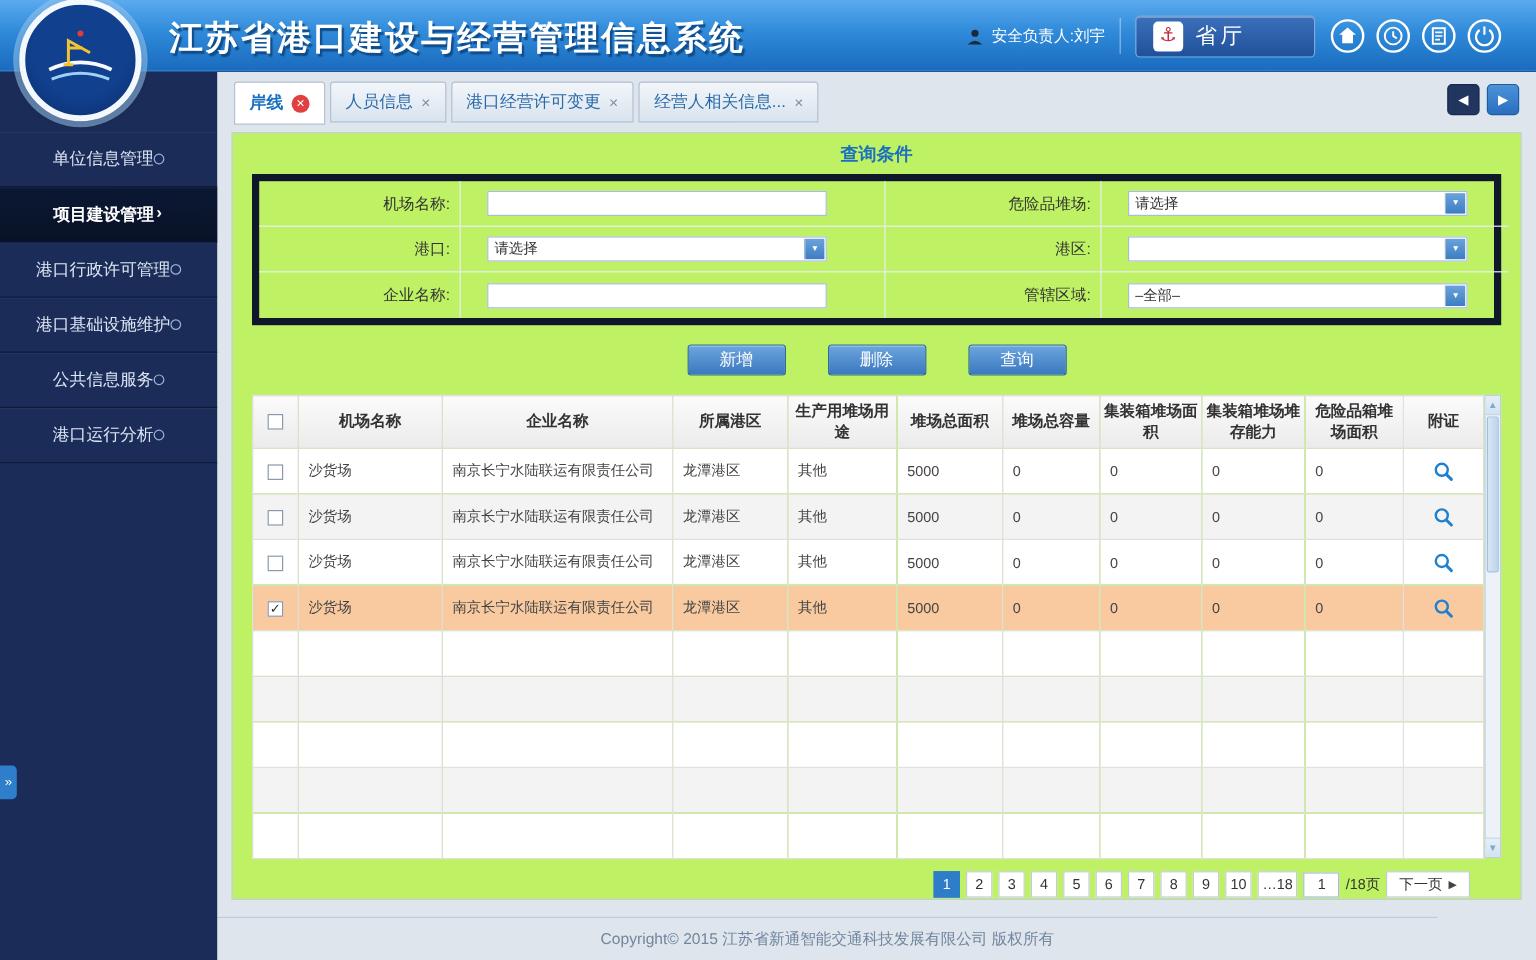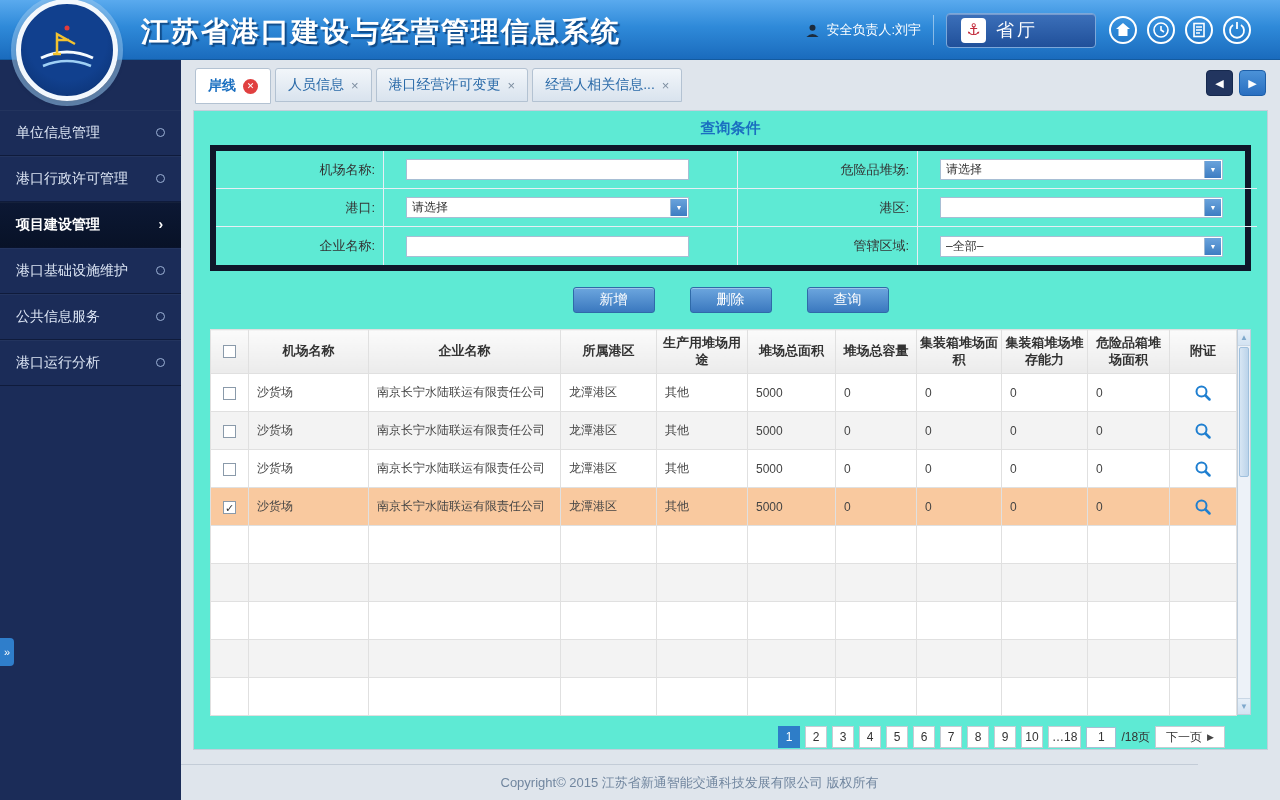--- a/index.html
+++ b/index.html
@@ -25,21 +25,21 @@
     box-shadow:inset 0 1px 0 rgba(255,255,255,.3);}
   .dept-badge{width:25px;height:25px;border-radius:4px;background:#ffffff;display:flex;align-items:center;justify-content:center;
     color:#c22a3a;font-size:16px;line-height:1;}
   .dept-label{color:#ffffff;font-size:18px;letter-spacing:3px;}
   .circle-icons{display:flex;align-items:center;gap:8px;}
   .cicon{width:30px;height:30px;cursor:pointer;}
 
   
   .sidebar{position:absolute;left:0;top:60px;width:181px;height:740px;background:#1b2c58;z-index:4;}
   .side-nav{padding-top:50px;}
-  .side-item{height:46px;display:flex;align-items:center;justify-content:space-between;padding:0 16px;
+  .side-item{height:46px;display:flex;align-items:center;justify-content:center;padding:0 16px;
     color:#dde6f5;font-size:14px;cursor:pointer;border-bottom:1px solid rgba(8,16,40,.6);
     box-shadow:inset 0 1px 0 rgba(255,255,255,.04);font-family:Liberation Mono, monospace;}
   .side-item.active{background:linear-gradient(180deg,#0c1834,#081227);color:#ffffff;font-weight:bold;}
   .ind-circle{width:9px;height:9px;border-radius:50%;border:1px solid #9db2d6;}
   .ind-arrow{color:#ffffff;font-size:14px;font-weight:bold;}
   .collapse-handle{position:absolute;left:0;top:578px;width:14px;height:28px;background:#2f7ecb;color:#ffffff;
     border-radius:0 4px 4px 0;display:flex;align-items:center;justify-content:center;font-size:11px;cursor:pointer;z-index:9;}
 
   
   .main{position:absolute;left:181px;top:60px;width:1099px;height:740px;background:#dfe5ec;}
@@ -52,21 +52,21 @@
   .tab-close{color:#8aa;font-size:13px;color:#7d8ea0;cursor:pointer;}
   .tab-close-red{width:15px;height:15px;border-radius:50%;background:#e04040;color:#ffffff;font-size:9px;
     display:flex;align-items:center;justify-content:center;cursor:pointer;}
   .tab-spacer{flex:1;}
   .tabnav{display:flex;gap:6px;padding-top:2px;}
   .tabnav-btn{width:27px;height:26px;border-radius:4px;color:#ffffff;font-size:11px;cursor:pointer;
     display:flex;align-items:center;justify-content:center;border:1px solid #16294e;}
   .tabnav-back{background:#22355f;}
   .tabnav-fwd{background:linear-gradient(180deg,#4b92d8,#2a6fc0);border-color:#1d5ea8;}
 
-  .panel{margin:0 12px;background:#5eead4;border:1px solid #c3cfdb;height:640px;position:relative;}
+  .panel{margin:0 12px;background:#bef264;border:1px solid #c3cfdb;height:640px;position:relative;}
 
   .query-title{height:34px;display:flex;align-items:center;justify-content:center;color:#1a6fc0;
     font-size:15px;font-weight:bold;}
 
   .qform{margin:0 16px;border:6px solid #0f172a;display:grid;grid-template-columns:168px 354px 180px 339px;}
   .qcell{height:38px;display:flex;align-items:center;border-bottom:1px solid #e8eef4;border-right:1px solid #e8eef4;}
   .qcell.last-col{border-right:none;}
   .qcell.last-row{border-bottom:none;}
   .qlabel{justify-content:flex-end;padding-right:8px;color:#333333;font-size:13px;}
   .qfield{padding-left:22px;}
@@ -167,27 +167,27 @@
       </div>
     </div>
   </header>
 
   <aside class="sidebar">
     <nav class="side-nav">
       <div class="side-item">
         <span>单位信息管理</span>
         <span class="ind-circle"></span>
       </div>
+      <div class="side-item active">
+        <span>项目建设管理</span>
+        <span class="ind-arrow">›</span>
+      </div>
       <div class="side-item">
         <span>港口行政许可管理</span>
         <span class="ind-circle"></span>
-      </div>
-      <div class="side-item active">
-        <span>项目建设管理</span>
-        <span class="ind-arrow">›</span>
       </div>
       <div class="side-item">
         <span>港口基础设施维护</span>
         <span class="ind-circle"></span>
       </div>
       <div class="side-item">
         <span>公共信息服务</span>
         <span class="ind-circle"></span>
       </div>
       <div class="side-item">

